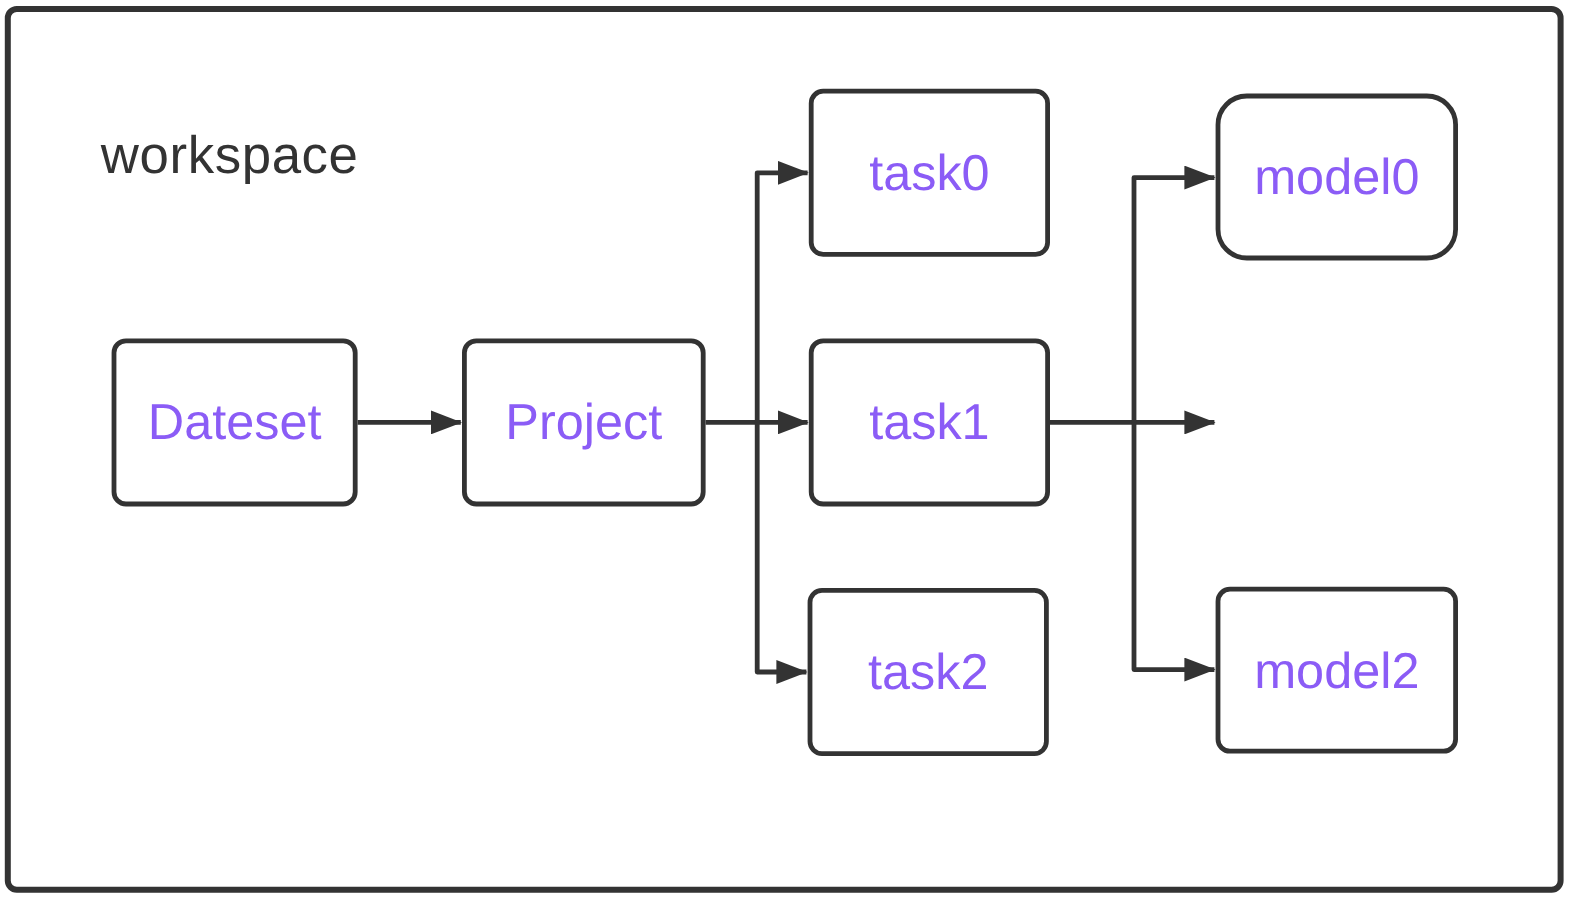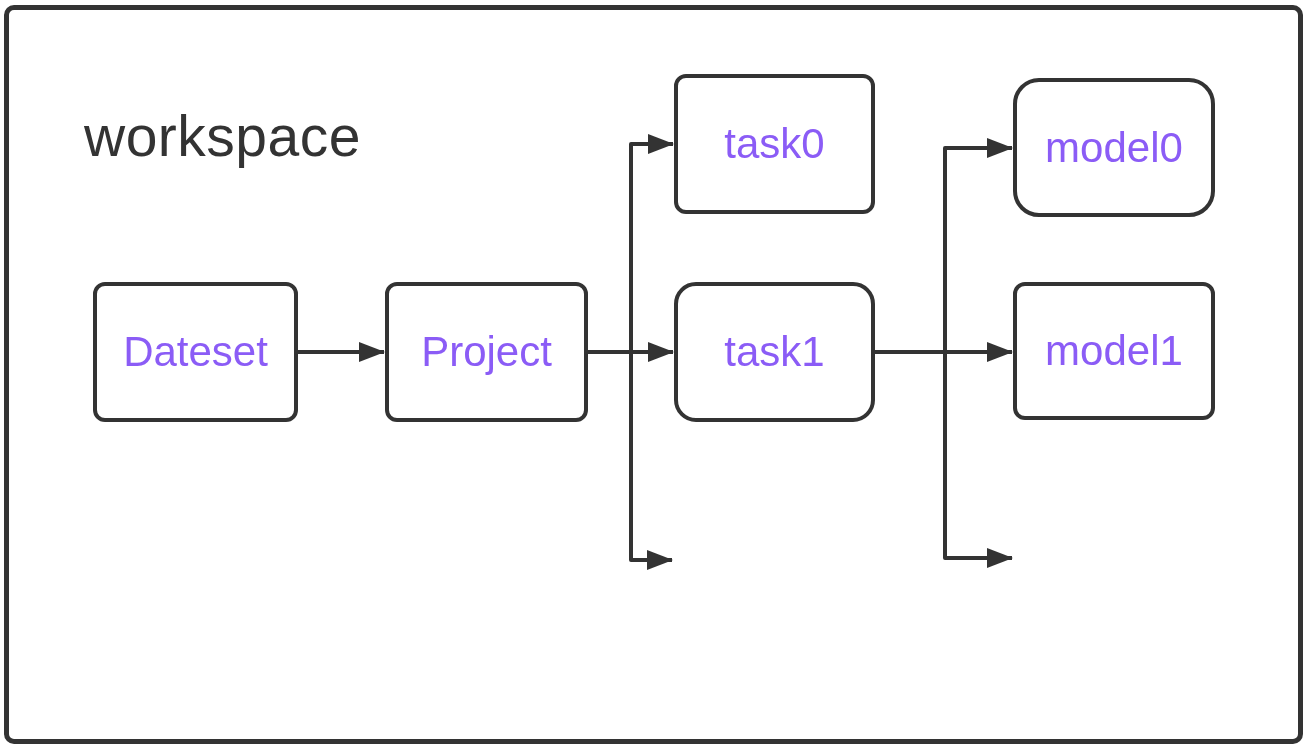--- a/index.html
+++ b/index.html
@@ -23,21 +23,21 @@
     height: 739px;
     box-sizing: border-box;
     border: 5px solid #333333;
     border-radius: 10px;
     background: #ffffff;
   }
   .ws-label {
     position: absolute;
     left: 84px;
     top: 108px;
-    font-size: 57px;
+    font-size: 44px;
     font-weight: 500;
     color: #333333;
     line-height: 1;
     letter-spacing: 0.5px;
     white-space: nowrap;
   }
   .node {
     position: absolute;
     box-sizing: border-box;
     border: 4px solid #333333;
@@ -51,21 +51,21 @@
   .node-label {
     font-size: 42px;
     font-weight: 500;
     color: #8b5cf6;
     line-height: 1;
     white-space: nowrap;
   }
   #node-dateset { left: 93px;   top: 282px; width: 205px; height: 140px; }
   #node-project { left: 385px;  top: 282px; width: 203px; height: 140px; }
   #node-task0   { left: 674px;  top: 74px;  width: 201px; height: 140px; }
-  #node-task1   { left: 674px;  top: 282px; width: 201px; height: 140px; border-radius: 22px; }
+  #node-task1   { left: 674px;  top: 282px; width: 201px; height: 140px; }
   #node-task2   { left: 673px;  top: 490px; width: 201px; height: 140px; }
   #node-model0  { left: 1013px; top: 78px;  width: 202px; height: 139px; border-radius: 26px; }
   #node-model1  { left: 1013px; top: 282px; width: 202px; height: 138px; }
   #node-model2  { left: 1013px; top: 489px; width: 202px; height: 139px; }
   svg.connectors {
     position: absolute;
     left: 0;
     top: 0;
     width: 1308px;
     height: 750px;
@@ -120,23 +120,26 @@
   </div>
 
   <div class="node" id="node-task0">
     <span class="node-label">task0</span>
   </div>
 
   <div class="node" id="node-task1">
     <span class="node-label">task1</span>
   </div>
 
+  <div class="node" id="node-task2">
+    <span class="node-label">task2</span>
+  </div>
 
   <div class="node" id="node-model0">
     <span class="node-label">model0</span>
   </div>
 
-  <div class="node" id="node-model1">
-    <span class="node-label">model1</span>
+
+  <div class="node" id="node-model2">
+    <span class="node-label">model2</span>
   </div>
-
 
 </div>
 
 </body></html>

